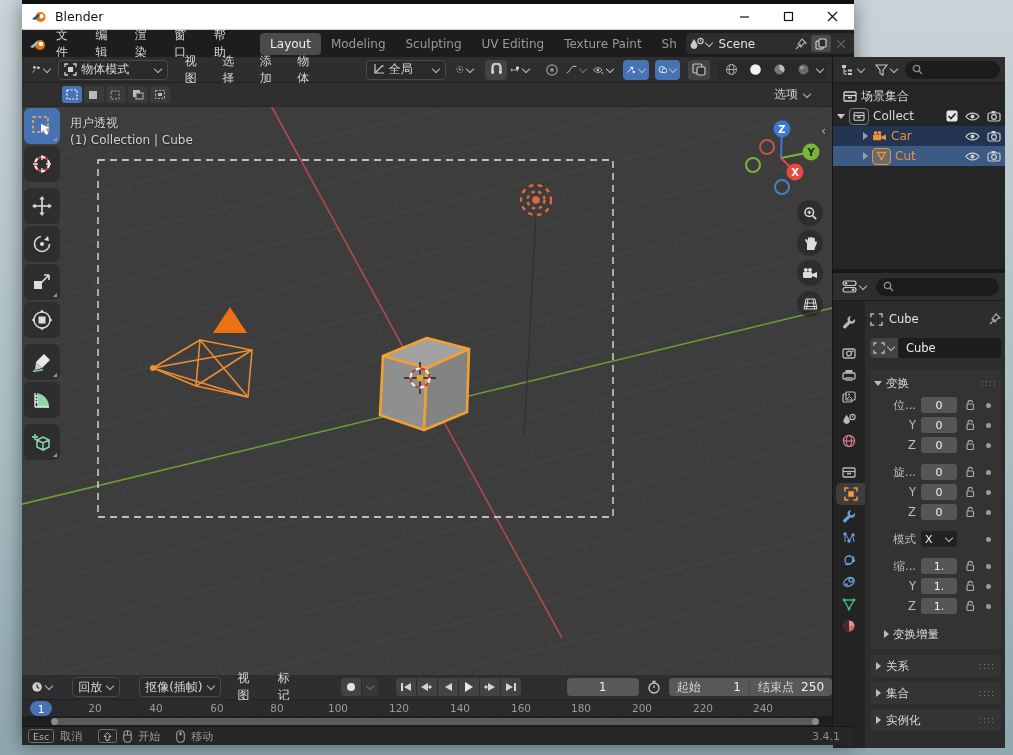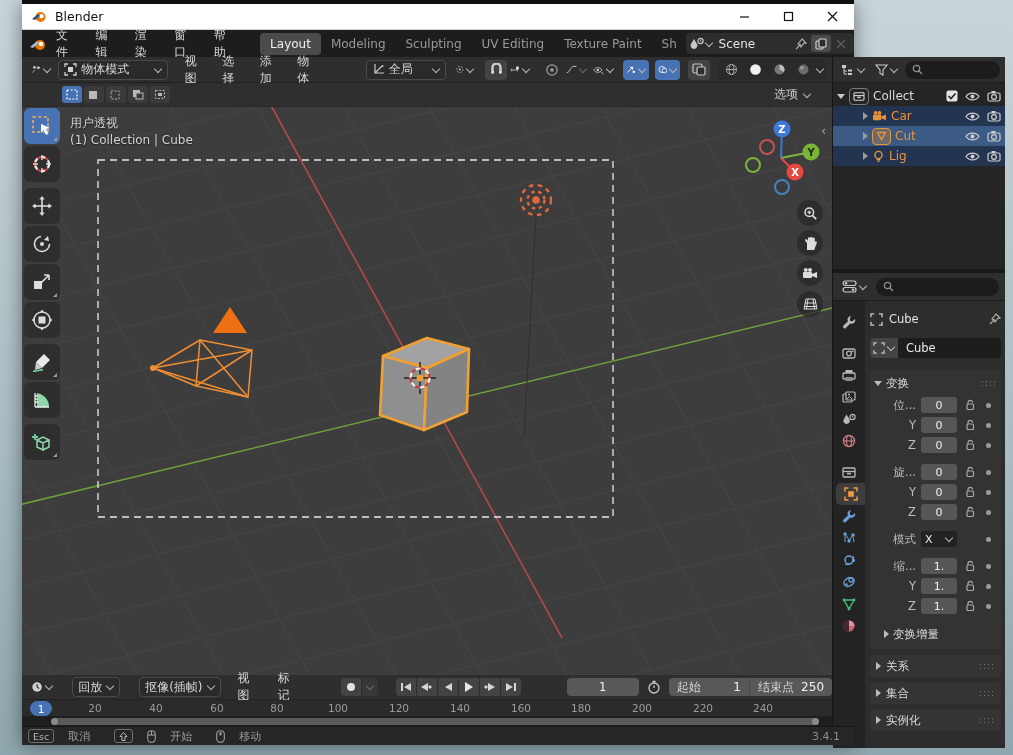--- a/index.html
+++ b/index.html
@@ -85,21 +85,21 @@
   #ruler{position:relative;height:17px;background:#2b2b2b;border-bottom:1px solid #1f1f1f;font-size:10.5px;color:#9b9b9b;
     background-image:repeating-linear-gradient(90deg,#242424 0 1px,transparent 1px 15px);background-position:13px bottom;background-size:100% 4px;background-repeat:repeat-x}
   .tick{position:absolute;top:2px;transform:translateX(-50%)}
   #playhead{position:absolute;left:8px;top:1px;width:22px;height:15px;background:#4772b3;border-radius:8px;color:#fff;font-size:10.5px;display:flex;align-items:center;justify-content:center}
   #tl-scroll{position:relative;height:9px;background:#1e1e1e}
   #tl-scroll .bar{position:absolute;left:30px;right:14px;top:1px;height:7px;background:#5a5a5a;border-radius:4px}
   #tl-scroll .bar::before,#tl-scroll .bar::after{content:"";position:absolute;top:0;width:7px;height:7px;border-radius:50%;background:#8a8a8a}
   #tl-scroll .bar::before{left:-1px}
   #tl-scroll .bar::after{right:-1px}
   
-  #statusbar{position:absolute;left:0;top:722px;width:100%;height:19px;background:#262626;border-top:1px solid #171717;display:flex;align-items:center;font-size:11px;color:#9d9d9d;gap:14px;padding:0 6px}
+  #statusbar{position:absolute;left:0;top:722px;width:100%;height:19px;background:#262626;border-top:1px solid #171717;display:flex;align-items:center;font-size:11px;color:#9d9d9d;gap:6px;padding:0 6px}
   .kbd{height:14px;border:1px solid #6f6f6f;border-radius:3px;padding:0 4px;font-size:9.5px;color:#b5b5b5;display:flex;align-items:center}
   #sb-version{margin-left:auto;margin-right:8px;color:#8c8c8c}
   svg{display:block}
 </style>
 </head>
 <body>
 
 <div id="window">
 
   <div id="titlebar">
@@ -528,20 +528,29 @@
       </div>
       <div class="search">
         <svg width="11" height="11" viewBox="0 0 11 11">
             <circle cx="4.5" cy="4.5" r="3.2" fill="none" stroke="#8d8d8d" stroke-width="1.3"></circle>
             <path d="M7 7l3 3" stroke="#8d8d8d" stroke-width="1.4"></path>
           </svg>
       </div>
     </div>
     <div id="outliner-body">
       <div class="ol-row">
+        <span style="width:10px"></span>
+        <svg width="14" height="12" viewBox="0 0 14 12">
+            <rect x="1" y="2" width="12" height="9" rx="1" fill="none" stroke="#d5d5d5" stroke-width="1.3"></rect>
+            <line x1="1" y1="5.5" x2="13" y2="5.5" stroke="#d5d5d5" stroke-width="1.3"></line>
+            <rect x="5" y="6.8" width="4" height="1.6" fill="#d5d5d5"></rect>
+          </svg>
+        <span class="lbl">场景集合</span>
+      </div>
+      <div class="ol-row">
         <span class="caret down"></span>
         <span style="width:20px;height:17px;border:1px solid #7c7c7c;border-radius:4px;display:flex;align-items:center;justify-content:center">
           <svg width="12" height="10" viewBox="0 0 14 12">
               <rect x="1" y="2" width="12" height="9" rx="1" fill="none" stroke="#d5d5d5" stroke-width="1.3"></rect>
               <line x1="1" y1="5.5" x2="13" y2="5.5" stroke="#d5d5d5" stroke-width="1.3"></line>
               <rect x="5" y="6.8" width="4" height="1.6" fill="#d5d5d5"></rect>
             </svg>
         </span>
         <span class="lbl">Collect</span>
         <span class="ol-icons">
@@ -584,41 +593,20 @@
       </div>
       <div class="ol-row ol-sel-act">
         <span style="width:26px"></span>
           <span class="caret"></span>
         <span style="width:19px;height:17px;background:#6b6b6b;border:1.4px solid #e8923c;border-radius:4px;display:flex;align-items:center;justify-content:center">
           <svg width="11" height="10" viewBox="0 0 11 10">
               <path d="M1.5 1.5h8L5.5 8.5z" fill="none" stroke="#e8923c" stroke-width="1.4"></path>
             </svg>
         </span>
         <span class="lbl orange">Cut</span>
-        <span class="ol-icons">
-          <svg width="15" height="11" viewBox="0 0 15 11">
-              <path d="M1 5.5C4 1 11 1 14 5.5C11 10 4 10 1 5.5z" fill="none" stroke="#cfcfcf" stroke-width="1.2"></path>
-              <circle cx="7.5" cy="5.5" r="2" fill="#cfcfcf"></circle>
-            </svg>
-          <svg width="14" height="12" viewBox="0 0 14 12">
-              <rect x="1" y="3" width="12" height="8" rx="1.5" fill="none" stroke="#cfcfcf" stroke-width="1.2"></rect>
-              <circle cx="7" cy="7" r="2.4" fill="none" stroke="#cfcfcf" stroke-width="1.2"></circle>
-              <rect x="4.5" y="1" width="4" height="2" fill="#cfcfcf"></rect>
-            </svg>
-        </span>
-      </div>
-      <div class="ol-row ol-sel-dim">
-        <span style="width:26px"></span>
-          <span class="caret"></span>
-        <svg width="13" height="13" viewBox="0 0 13 13">
-            <circle cx="6.5" cy="5" r="3.6" fill="none" stroke="#e8923c" stroke-width="1.4"></circle>
-            <rect x="4.7" y="8.6" width="3.6" height="1.4" fill="#e8923c"></rect>
-            <path d="M5 11h3" stroke="#e8923c" stroke-width="1.2"></path>
-          </svg>
-        <span class="lbl orange">Lig</span>
         <span class="ol-icons">
           <svg width="15" height="11" viewBox="0 0 15 11">
               <path d="M1 5.5C4 1 11 1 14 5.5C11 10 4 10 1 5.5z" fill="none" stroke="#cfcfcf" stroke-width="1.2"></path>
               <circle cx="7.5" cy="5.5" r="2" fill="#cfcfcf"></circle>
             </svg>
           <svg width="14" height="12" viewBox="0 0 14 12">
               <rect x="1" y="3" width="12" height="8" rx="1.5" fill="none" stroke="#cfcfcf" stroke-width="1.2"></rect>
               <circle cx="7" cy="7" r="2.4" fill="none" stroke="#cfcfcf" stroke-width="1.2"></circle>
               <rect x="4.5" y="1" width="4" height="2" fill="#cfcfcf"></rect>
             </svg>

